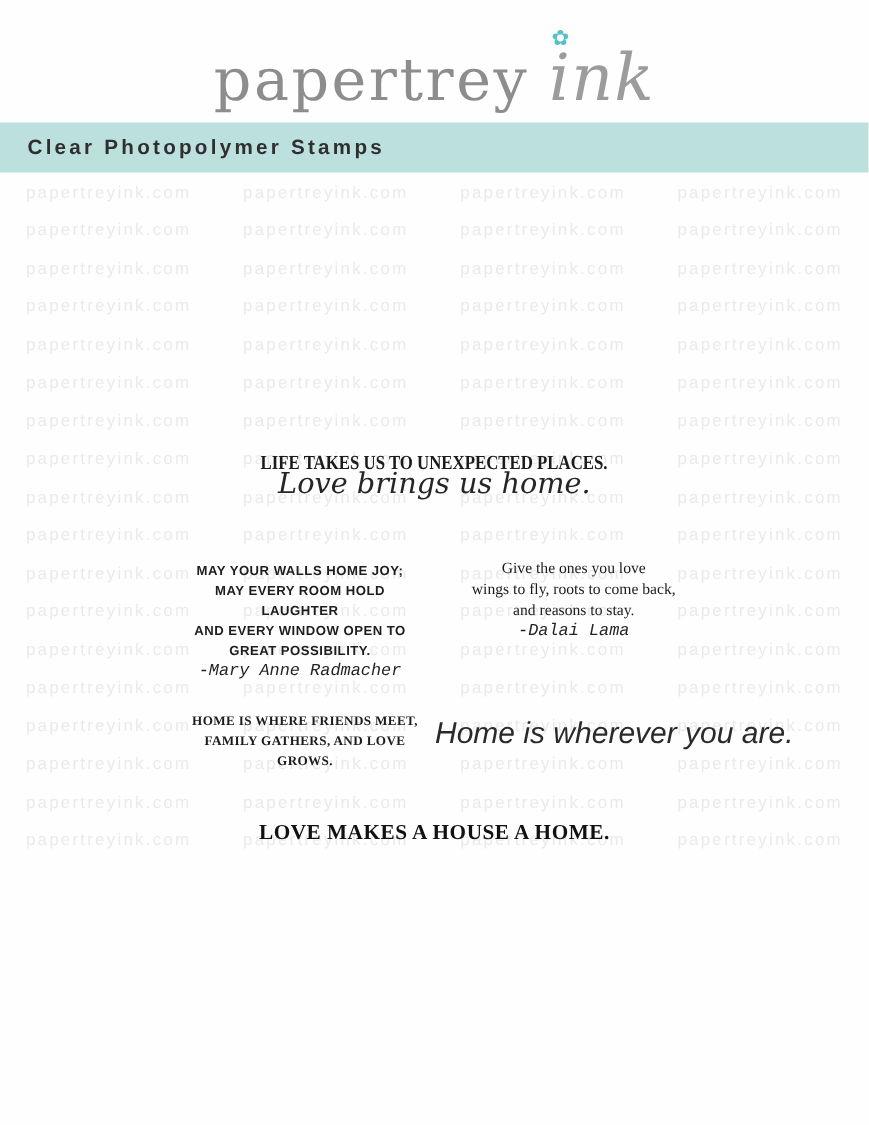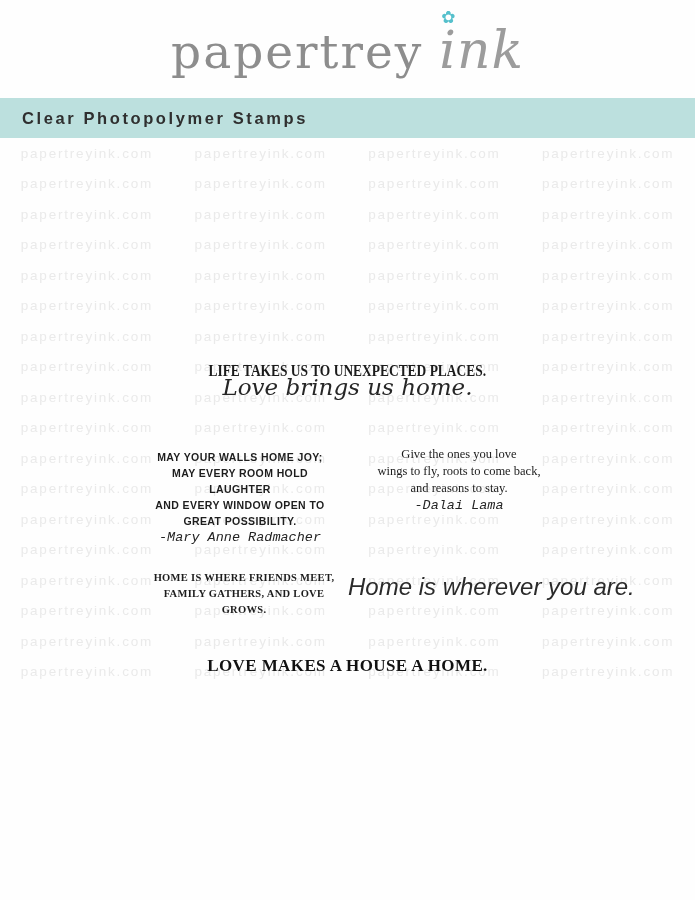--- a/index.html
+++ b/index.html
@@ -4,21 +4,21 @@
 <style>
   html,body{margin:0;padding:0;background:#ffffff;}
   .page{
     position:relative;width:695px;height:900px;background:#fefefe;
     overflow:hidden;font-family:"Liberation Sans",sans-serif;
   }
 
   
   .logo{
     height:98px;display:flex;justify-content:center;align-items:baseline;
-    gap:16px;padding-top:24px;box-sizing:border-box;color:#8d8d8d;
+    gap:16px;padding-top:37px;box-sizing:border-box;color:#8d8d8d;
   }
   .brand-serif{
     font-family:"DejaVu Serif",serif;font-size:47px;line-height:1;
     letter-spacing:2px;
   }
   .ink-wrap{position:relative;display:inline-block;}
   .brand-script{
     font-family:"DejaVu Serif",serif;font-style:italic;font-size:52px;
     line-height:1;color:#9c9c9c;letter-spacing:1px;
   }

